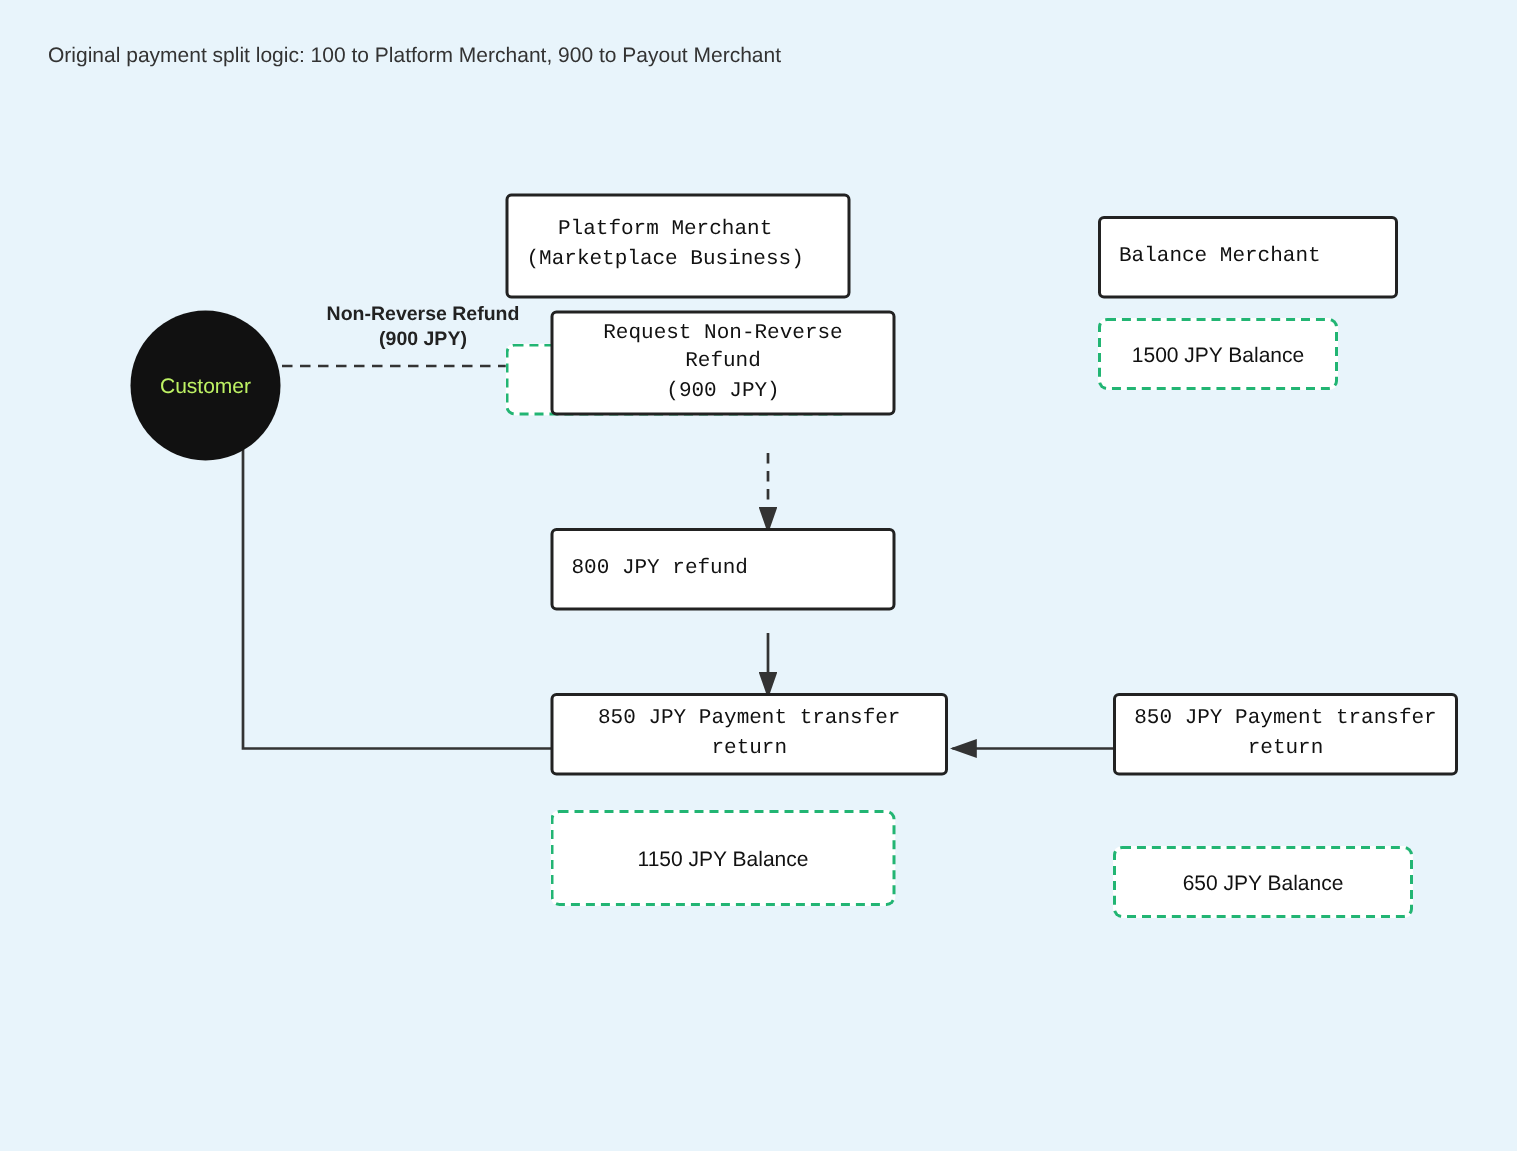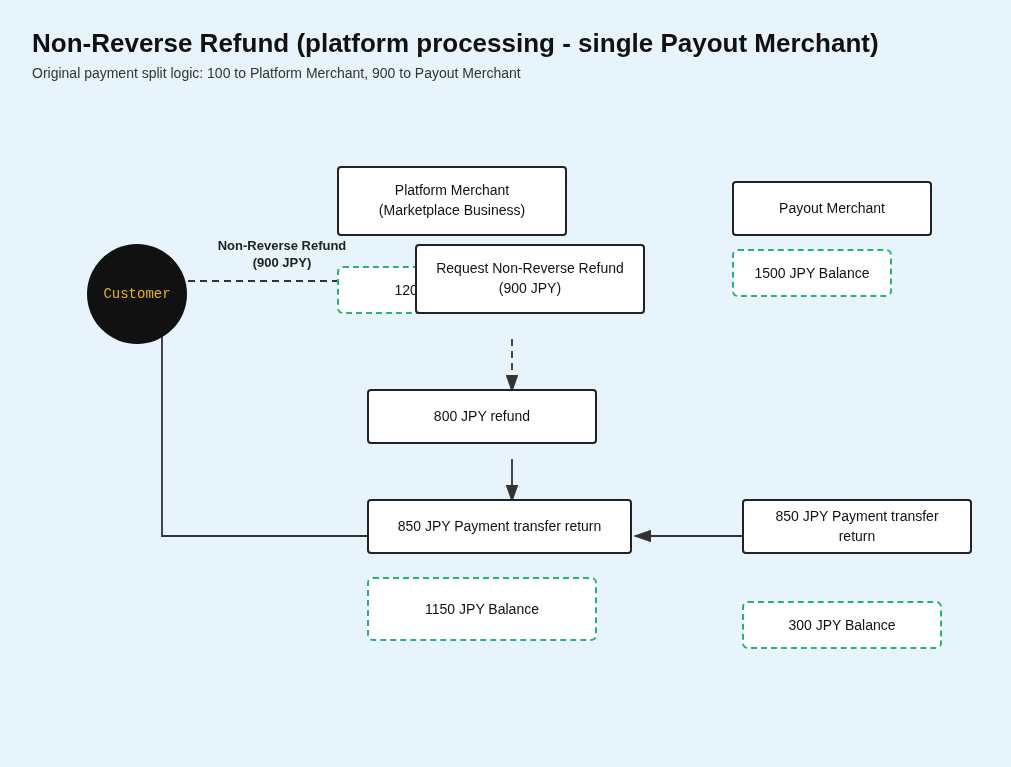--- a/index.html
+++ b/index.html
@@ -39,26 +39,26 @@
     }
 
     
     .box {
       position: absolute;
       background: white;
       border: 2px solid #222;
       border-radius: 4px;
       display: flex;
       align-items: center;
-      justify-content: center;
       text-align: center;
       font-size: 14px;
       color: #111;
       line-height: 1.4;
       padding: 8px 12px;
+      font-family: Liberation Mono, monospace;
     }
 
     .box-dashed {
       position: absolute;
       background: white;
       border: 2.5px dashed #22b573;
       border-radius: 6px;
       display: flex;
       align-items: center;
       justify-content: center;
@@ -68,41 +68,39 @@
       padding: 8px 12px;
     }
 
     .circle {
       position: absolute;
       background: #111;
       border-radius: 50%;
       display: flex;
       align-items: center;
       justify-content: center;
-      color: #eab308;
+      color: #bef264;
       font-size: 14px;
       font-weight: 500;
-      font-family: Liberation Mono, monospace;
     }
 
     
     .arrows-svg {
       position: absolute;
       top: 0;
       left: 0;
       width: 100%;
       height: 100%;
       pointer-events: none;
     }
   </style>
 </head>
 <body>
 
 <div class="page">
-  <h1 class="title">Non-Reverse Refund (platform processing - single Payout Merchant)</h1>
   <p class="subtitle">Original payment split logic: 100 to Platform Merchant, 900 to Payout Merchant</p>
 
   <div class="diagram">
 
     <svg class="arrows-svg">
 
       <defs>
         <marker id="arrowhead" markerWidth="10" markerHeight="7" refX="9" refY="3.5" orient="auto">
           <polygon points="0 0, 10 3.5, 0 7" fill="#333"></polygon>
         </marker>
@@ -120,57 +118,57 @@
       <line x1="710" y1="455" x2="603" y2="455" stroke="#333" stroke-width="1.8" marker-end="url(#arrowhead)"></line>
 
       <polyline points="338,455 130,455 130,233" stroke="#333" stroke-width="1.8" fill="none" marker-end="url(#arrowhead)"></polyline>
     </svg>
 
     <div class="box" style="left: 305px; top: 85px; width: 230px; height: 70px;">
       <span>Platform Merchant<br>(Marketplace Business)</span>
     </div>
 
     <div class="box" style="left: 700px; top: 100px; width: 200px; height: 55px;">
-      <span>Payout Merchant</span>
+      <span>Balance Merchant</span>
     </div>
 
     <div class="box-dashed" style="left: 305px; top: 185px; width: 230px; height: 48px;">
       <span>1200 JPY Balance</span>
     </div>
 
     <div class="box-dashed" style="left: 700px; top: 168px; width: 160px; height: 48px;">
       <span>1500 JPY Balance</span>
     </div>
 
     <div class="circle" style="left: 55px; top: 163px; width: 100px; height: 100px;">
       <span>Customer</span>
     </div>
 
     <div style="position:absolute; left:175px; top:157px; font-size:13px; color:#222; text-align:center; line-height:1.3; width:150px;font-weight:bold;">
       Non-Reverse Refund<br>(900 JPY)
     </div>
 
-    <div class="box" style="left: 335px; top: 163px; width: 230px; height: 70px; text-align:center;margin-left:48px;">
+    <div class="box" style="left: 335px; top: 163px; width: 230px; height: 70px; text-align:center;">
       <span>Request Non-Reverse Refund<br>(900 JPY)</span>
     </div>
 
     <div class="box" style="left: 335px; top: 308px; width: 230px; height: 55px;">
       <span>800 JPY refund</span>
     </div>
 
     <div class="box" style="left: 335px; top: 418px; width: 265px; height: 55px;">
       <span>850 JPY Payment transfer return</span>
     </div>
 
     <div class="box" style="left: 710px; top: 418px; width: 230px; height: 55px;">
       <span>850 JPY Payment transfer return</span>
     </div>
 
     <div class="box-dashed" style="left: 335px; top: 496px; width: 230px; height: 64px;">
       <span>1150 JPY Balance</span>
     </div>
 
     <div class="box-dashed" style="left: 710px; top: 520px; width: 200px; height: 48px;">
-      <span>300 JPY Balance</span>
+      <span>650 JPY Balance</span>
     </div>
 
   </div>
 </div>
 
 </body></html>

